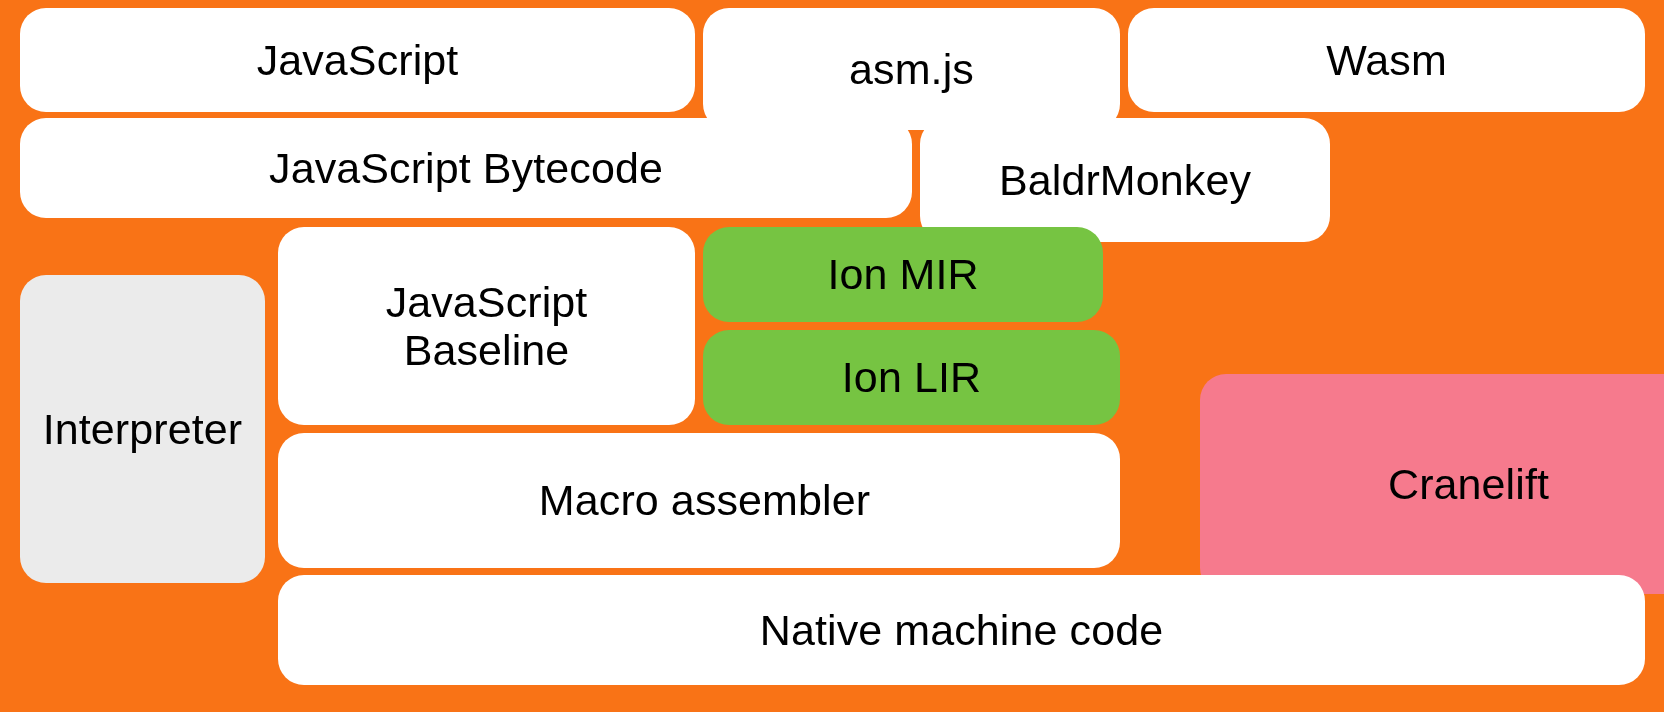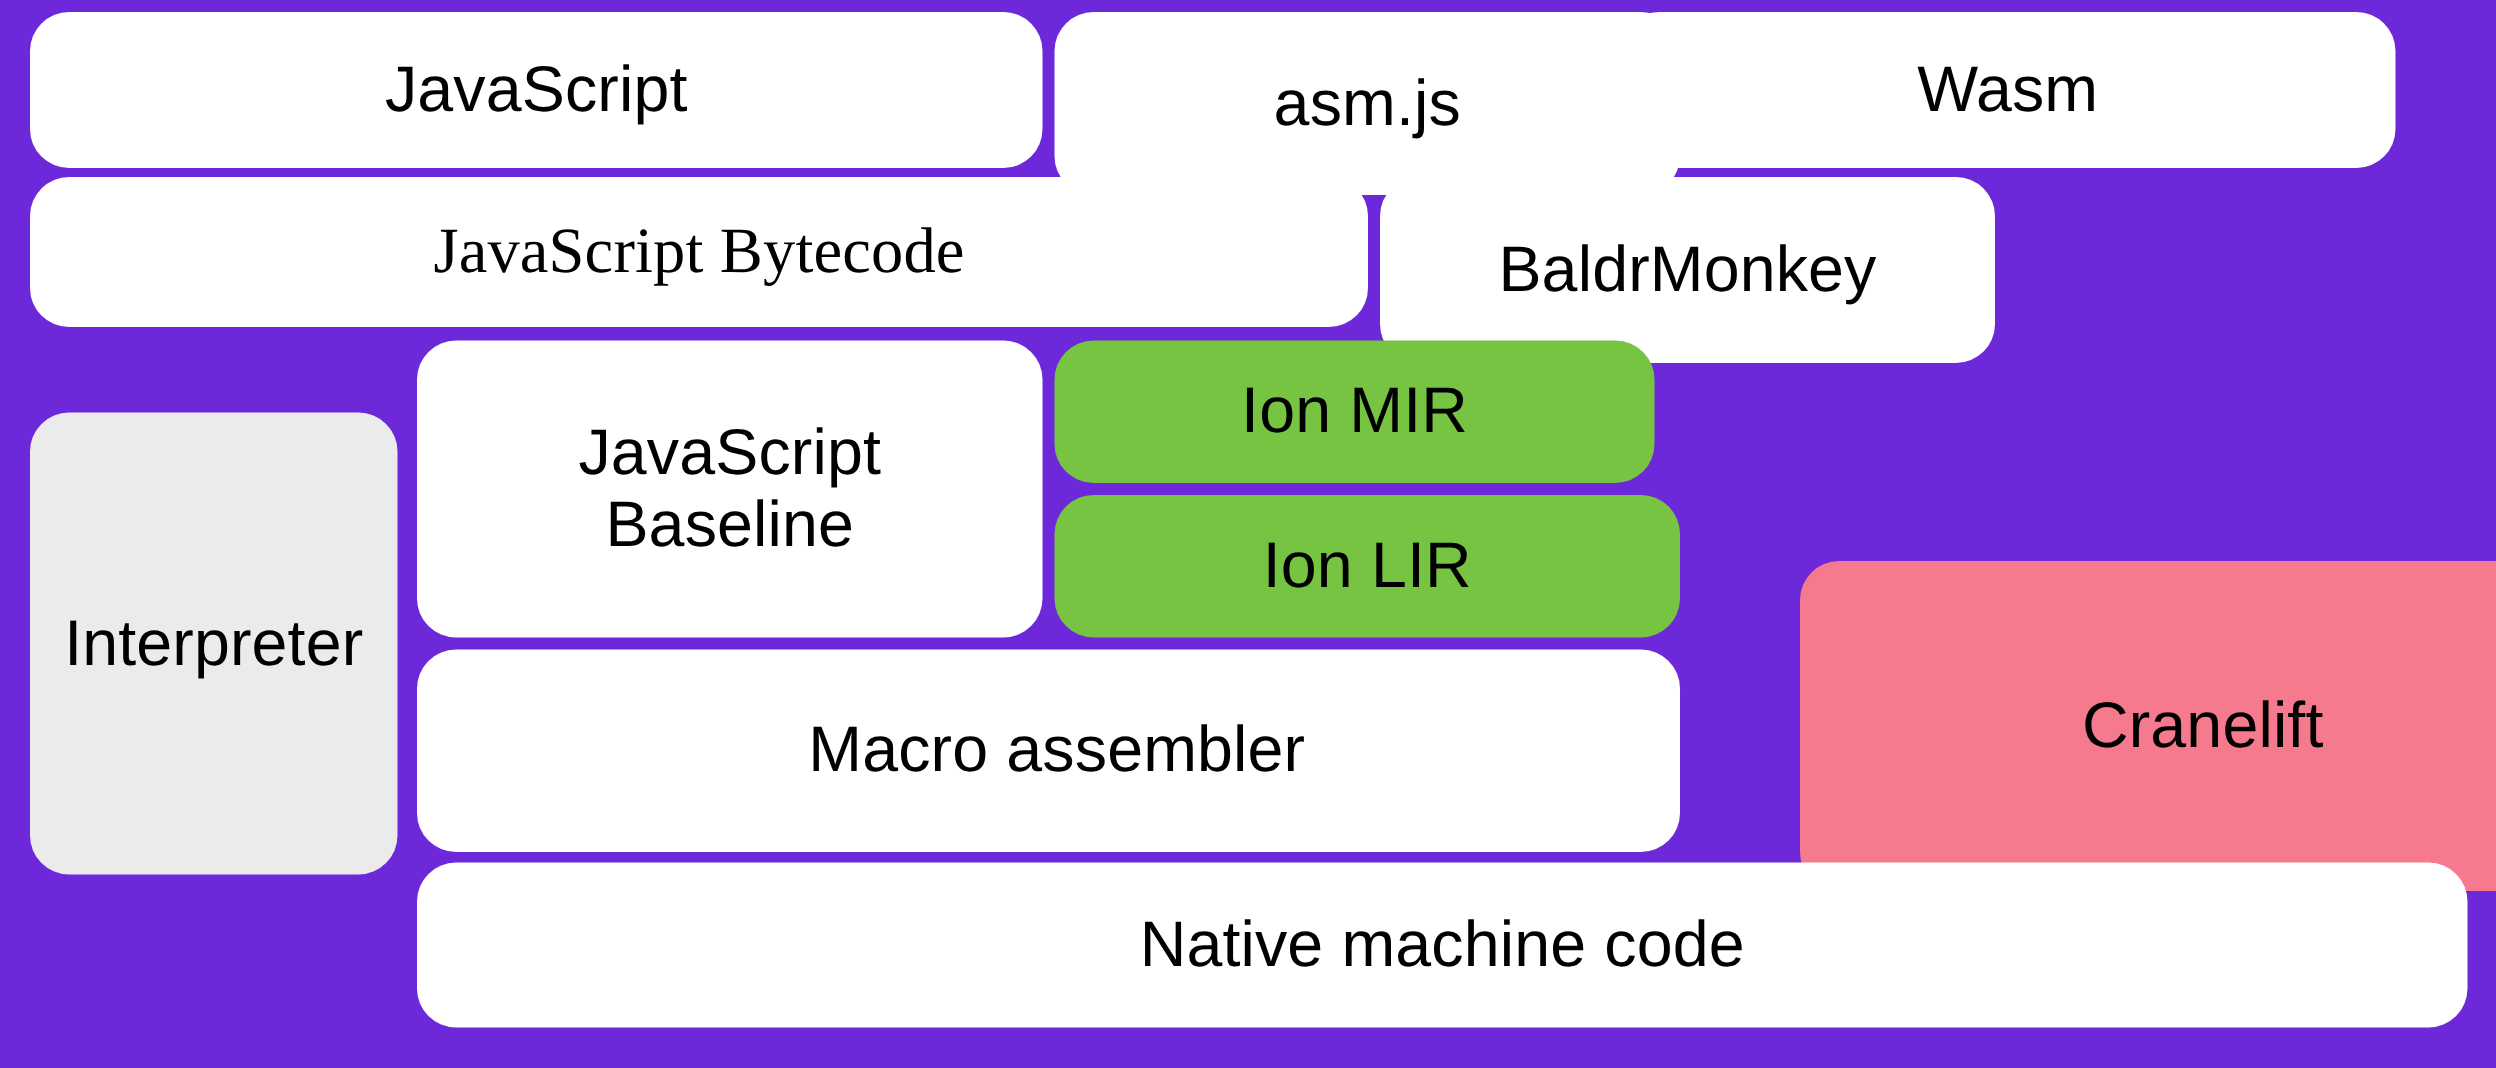--- a/index.html
+++ b/index.html
@@ -4,21 +4,21 @@
 <style>
   html, body {
     margin: 0;
     padding: 0;
     background: #000000;
   }
   #stage {
     position: relative;
     width: 1664px;
     height: 712px;
-    background: #6d28d9;
+    background: #f97316;
     overflow: hidden;
     font-family: "Liberation Sans", sans-serif;
   }
   .node {
     position: absolute;
     box-sizing: border-box;
     display: flex;
     align-items: center;
     justify-content: center;
     text-align: center;
@@ -32,24 +32,24 @@
     white-space: pre-line;
   }
   .fill-white { background: #ffffff; }
   .fill-gray  { background: #ebebeb; }
   .fill-green { background: #76c442; }
   .fill-pink  { background: #f67a8d; }
 
   
   .n-javascript        { left: 20px;   top: 8px;   width: 675px; height: 104px; }
   .n-asmjs             { left: 703px;  top: 8px;   width: 417px; height: 122px; }
-  .n-wasm              { left: 1080px; top: 8px;   width: 517px; height: 104px; }
+  .n-wasm              { left: 1128px; top: 8px;   width: 517px; height: 104px; }
 
   
-  .n-js-bytecode       { left: 20px;   top: 118px; width: 892px; height: 100px; font-family: Liberation Serif, serif; }
+  .n-js-bytecode       { left: 20px;   top: 118px; width: 892px; height: 100px; }
   .n-baldrmonkey       { left: 920px;  top: 118px; width: 410px; height: 124px; }
 
   
   .n-interpreter       { left: 20px;   top: 227px; width: 245px; height: 308px; margin-top: 48px; }
   .n-js-baseline       { left: 278px;  top: 227px; width: 417px; height: 198px; }
   .n-ion-mir           { left: 703px;  top: 227px; width: 400px; height: 95px;  }
   .n-ion-lir           { left: 703px;  top: 330px; width: 417px; height: 95px;  }
   .n-macro-assembler   { left: 278px;  top: 433px; width: 842px; height: 135px; padding-left: 21px; }
   .n-cranelift         { left: 1200px; top: 348px; width: 537px; height: 220px; margin-top: 26px; }
 

